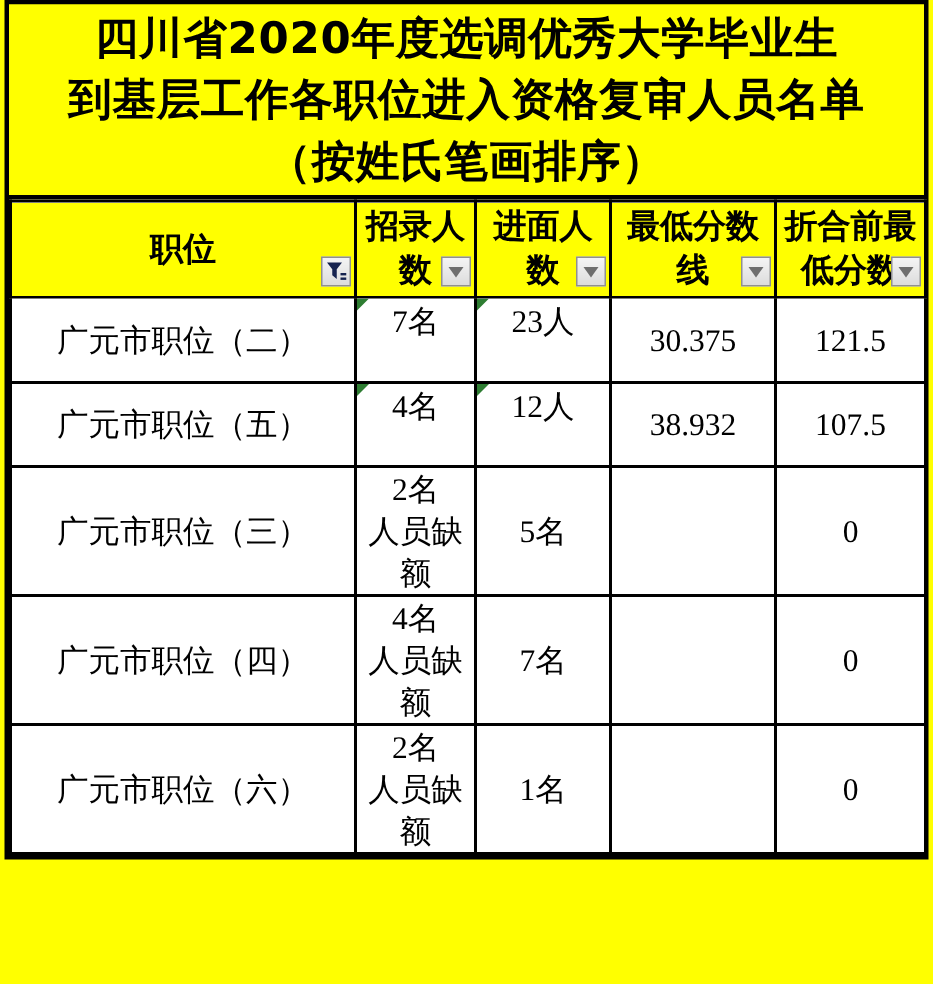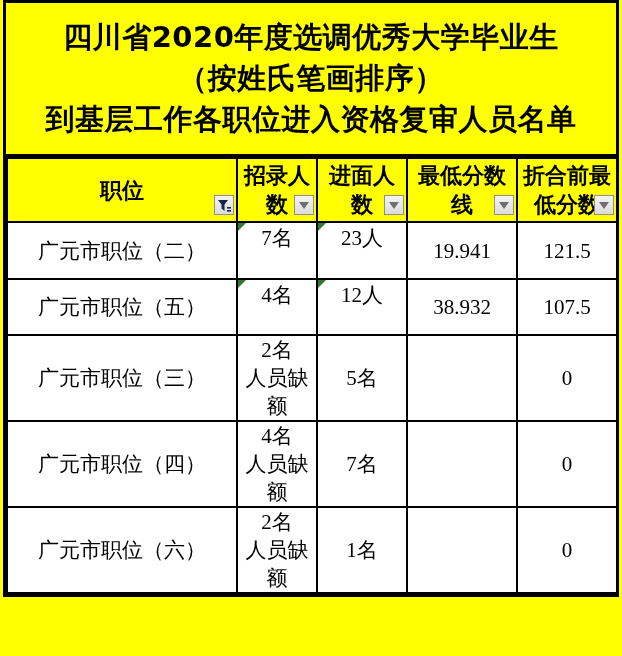--- a/index.html
+++ b/index.html
@@ -18,21 +18,21 @@
     box-sizing: content-box;
     background: #ffff00;
   }
   .title-box {
     background: #ffff00;
     border-bottom: 3px solid #000;
     text-align: center;
     font-weight: bold;
     font-size: 29px;
     line-height: 41px;
-    padding: 14px 0;
+    padding: 2px 0;
     color: #000;
     letter-spacing: 0.5px;
   }
   table.grid {
     border-collapse: collapse;
     table-layout: fixed;
     width: 610px;
     background: #ffffff;
   }
   col.c0 { width: 230px; }
@@ -101,22 +101,22 @@
     border-right: 8px solid transparent;
   }
   .cell-text { display: inline-block; white-space: pre-line; }
 </style>
 </head>
 <body>
 
 <div class="sheet">
   <div class="title-box">
     <div>四川省2020年度选调优秀大学毕业生</div>
+    <div>到基层工作各职位进入资格复审人员名单</div>
     <div>（按姓氏笔画排序）</div>
-    <div>到基层工作各职位进入资格复审人员名单</div>
   </div>
 
   <table class="grid">
     <colgroup>
       <col class="c0">
         <col class="c1">
         <col class="c2">
         <col class="c3">
         <col class="c4">
     </colgroup>
@@ -145,21 +145,21 @@
 低分数</span><span class="filter-btn">
               <span class="arrow-down"></span>
             </span></th>
         </tr>
     </thead>
     <tbody id="table-body">
         <tr>
           <td><span class="cell-text">广元市职位（二）</span></td>
           <td class="va-top"><span class="err-tri"></span><span class="cell-text">7名</span></td>
           <td class="va-top"><span class="err-tri"></span><span class="cell-text">23人</span></td>
-          <td><span class="cell-text">19.941</span></td>
+          <td><span class="cell-text">30.375</span></td>
           <td><span class="cell-text">121.5</span></td>
         </tr>
         <tr>
           <td><span class="cell-text">广元市职位（五）</span></td>
           <td class="va-top"><span class="err-tri"></span><span class="cell-text">4名</span></td>
           <td class="va-top"><span class="err-tri"></span><span class="cell-text">12人</span></td>
           <td><span class="cell-text">38.932</span></td>
           <td><span class="cell-text">107.5</span></td>
         </tr>
         <tr>

